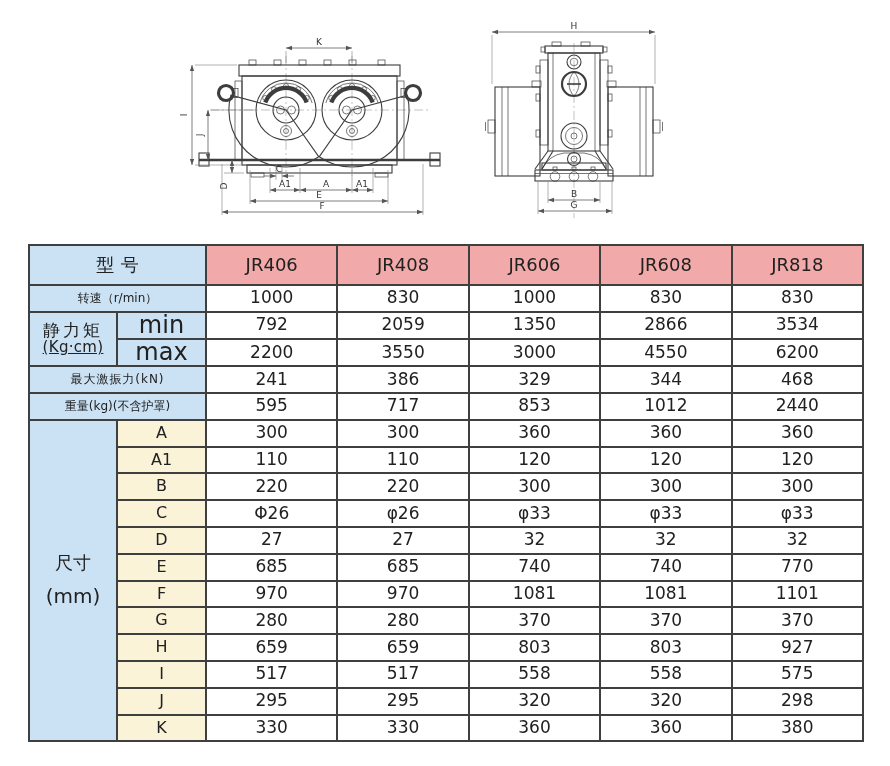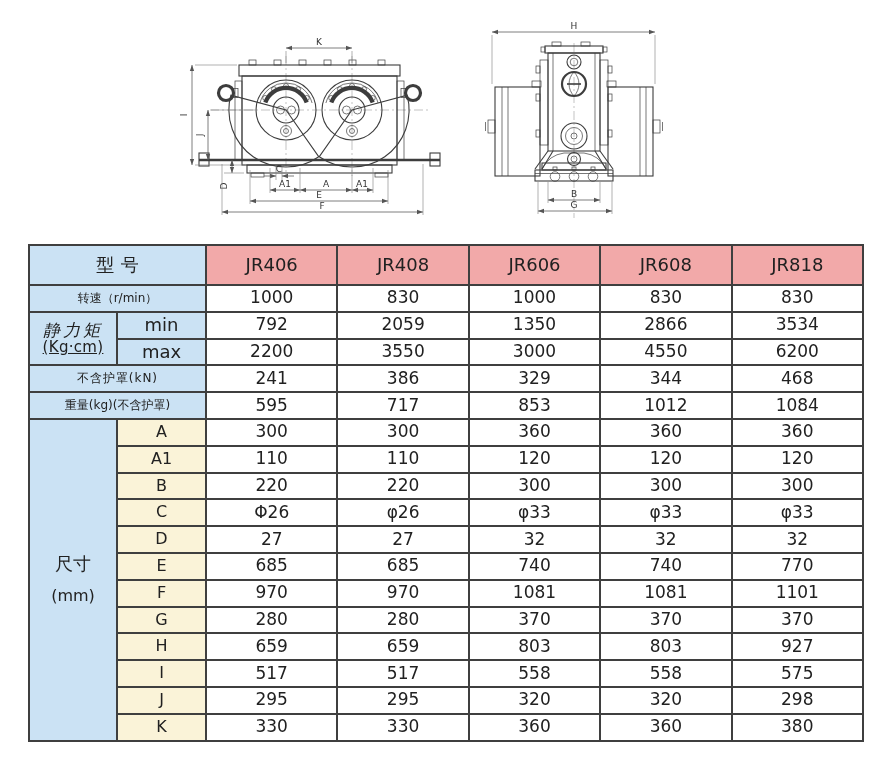--- a/index.html
+++ b/index.html
@@ -40,25 +40,25 @@
     padding:0;height:24.8px;line-height:1.05;
     background:#fff;overflow:hidden;white-space:nowrap;
   }
   .spec-table tr.hrow td{height:38px;font-size:18px;}
   .blue{background:var(--label_blue) !important;}
   .pink{background:var(--header_pink) !important;}
   .yellow{background:var(--dim_yellow) !important;font-size:16px;}
   .model-label{font-size:19px;letter-spacing:.35em;text-indent:.35em;}
   .rlabel{font-size:12px;}
   .spaced{letter-spacing:.08em;}
-  .sub{font-size:18px;}
-  .sm1{font-size:17px;letter-spacing:.18em;font-style:italic;}
+  .sub{font-size:24px;}
+  .sm1{font-size:17px;letter-spacing:.18em;}
   .sm2{font-size:15px;letter-spacing:.02em;text-decoration:underline;}
   .side-label{font-size:18px;}
-  .side-label .u{margin-top:14px;font-size:16px;}
+  .side-label .u{margin-top:14px;font-size:20px;}
 </style>
 </head>
 <body>
 
 <div class="page">
 
   <svg class="drawing" style="left:115px;top:18px;" width="350" height="215" viewBox="0 0 350 215">
     <defs>
       <marker id="arF" viewBox="0 0 10 8" refX="9.5" refY="4" markerWidth="8" markerHeight="6.5" orient="auto-start-reverse">
         <path d="M0,0.6 L9.5,4 L0,7.4 Z" fill="#555"></path>
@@ -329,34 +329,34 @@
       </tr>
       <tr>
         <td class="blue sub">max</td>
         <td>2200</td>
         <td>3550</td>
         <td>3000</td>
         <td>4550</td>
         <td>6200</td>
       </tr>
       <tr>
-        <td colspan="2" class="blue rlabel spaced">不含护罩(kN)</td>
+        <td colspan="2" class="blue rlabel spaced">最大激振力(kN)</td>
         <td>241</td>
         <td>386</td>
         <td>329</td>
         <td>344</td>
         <td>468</td>
       </tr>
       <tr>
         <td colspan="2" class="blue rlabel">重量(kg)(不含护罩)</td>
         <td>595</td>
         <td>717</td>
         <td>853</td>
         <td>1012</td>
-        <td>1084</td>
+        <td>2440</td>
       </tr>
       <tr>
         <td rowspan="12" class="blue side-label">
           <div>尺寸</div>
           <div class="u">(mm)</div>
         </td>
         <td class="yellow">A</td>
         <td>300</td>
         <td>300</td>
         <td>360</td>

